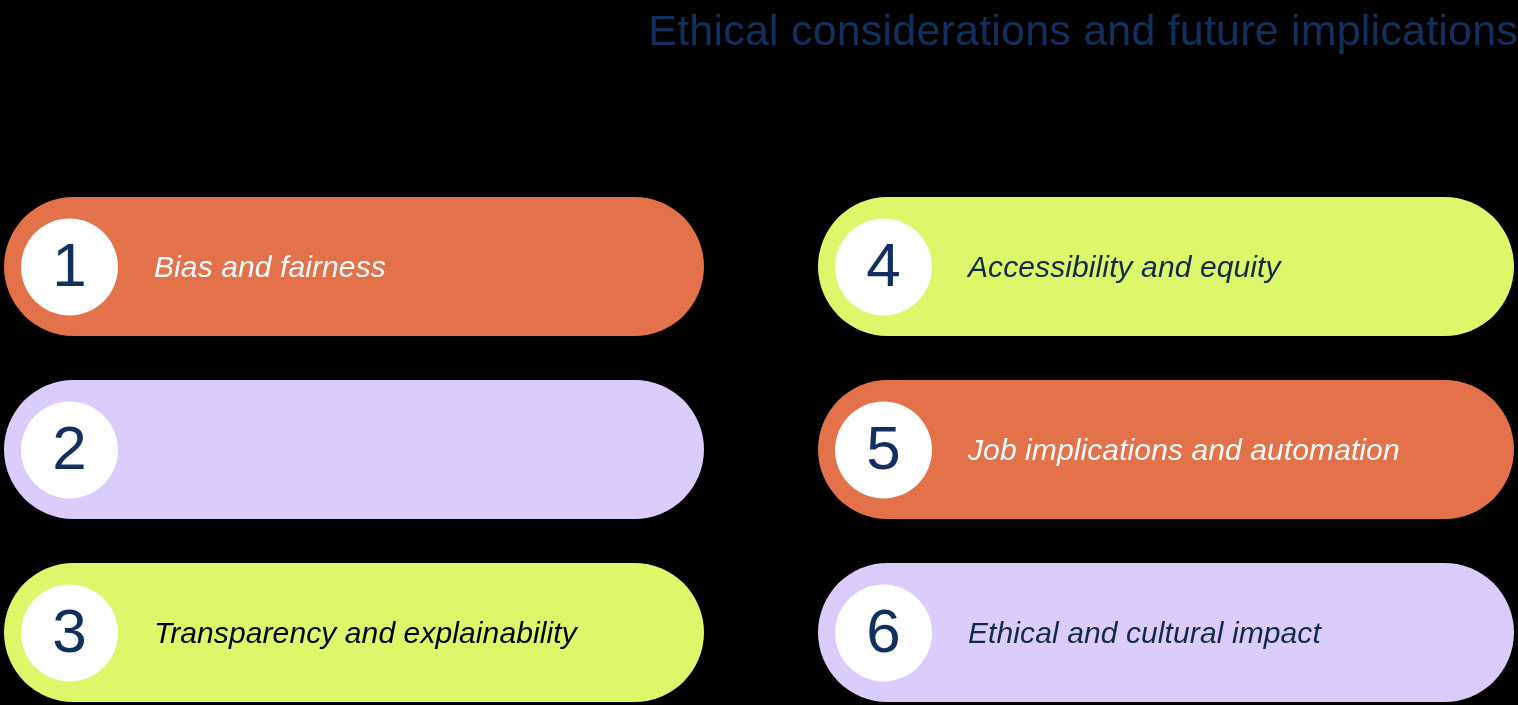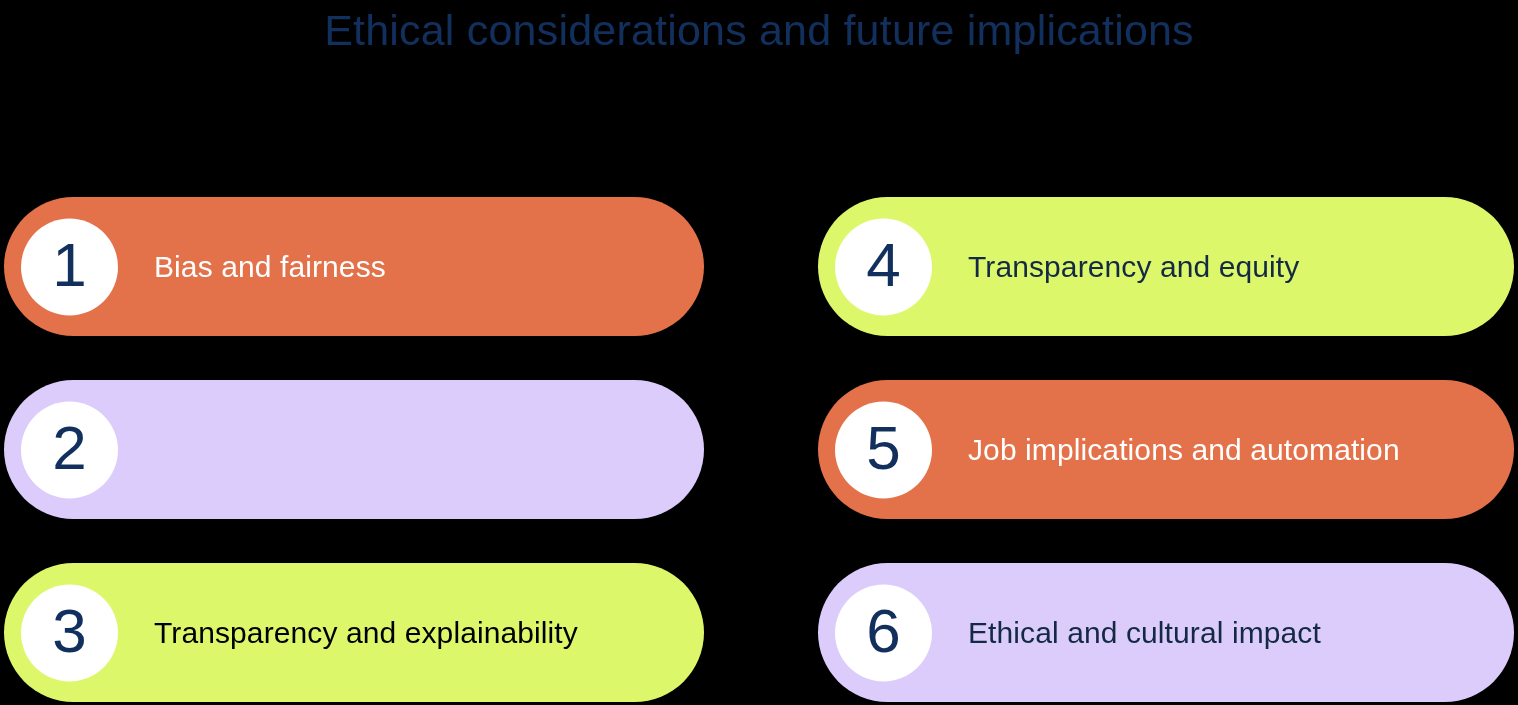--- a/index.html
+++ b/index.html
@@ -21,21 +21,21 @@
     height: 705px;
     background: #000000;
   }
 
   
   #page-title {
     position: absolute;
     left: 0;
     top: 4px;
     width: 1518px;
-    text-align: center;
+    text-align: right;
     color: #12305E;
     font-size: 43px;
     font-weight: 400;
     letter-spacing: 0.2px;
     line-height: 52px;
     white-space: nowrap;
   }
 
   
   #cards-area {
@@ -92,20 +92,21 @@
   .card-label {
     position: absolute;
     left: 150px;
     top: 50%;
     transform: translateY(-50%);
     font-size: 30px;
     font-weight: 400;
     letter-spacing: 0.1px;
     line-height: 38px;
     white-space: nowrap;
+    font-style: italic;
   }
 </style>
 </head>
 <body>
 
 <div id="slide">
 
   <div id="page-title">Ethical considerations and future implications</div>
 
   <div id="cards-area">
@@ -123,21 +124,21 @@
       <div class="card col-left row-2" style="background: rgb(220, 247, 106);">
         <div class="badge">
           <span class="badge-num">3</span>
         </div>
         <div class="card-label" style="color: #000000;">Transparency and explainability</div>
       </div>
       <div class="card col-right row-0" style="background: rgb(220, 247, 106);">
         <div class="badge">
           <span class="badge-num">4</span>
         </div>
-        <div class="card-label" style="color: rgb(19, 41, 68);">Transparency and equity</div>
+        <div class="card-label" style="color: rgb(19, 41, 68);">Accessibility and equity</div>
       </div>
       <div class="card col-right row-1" style="background: rgb(227, 113, 74);">
         <div class="badge">
           <span class="badge-num">5</span>
         </div>
         <div class="card-label" style="color: rgb(255, 255, 255);">Job implications and automation</div>
       </div>
       <div class="card col-right row-2" style="background: rgb(220, 204, 251);">
         <div class="badge">
           <span class="badge-num">6</span>

